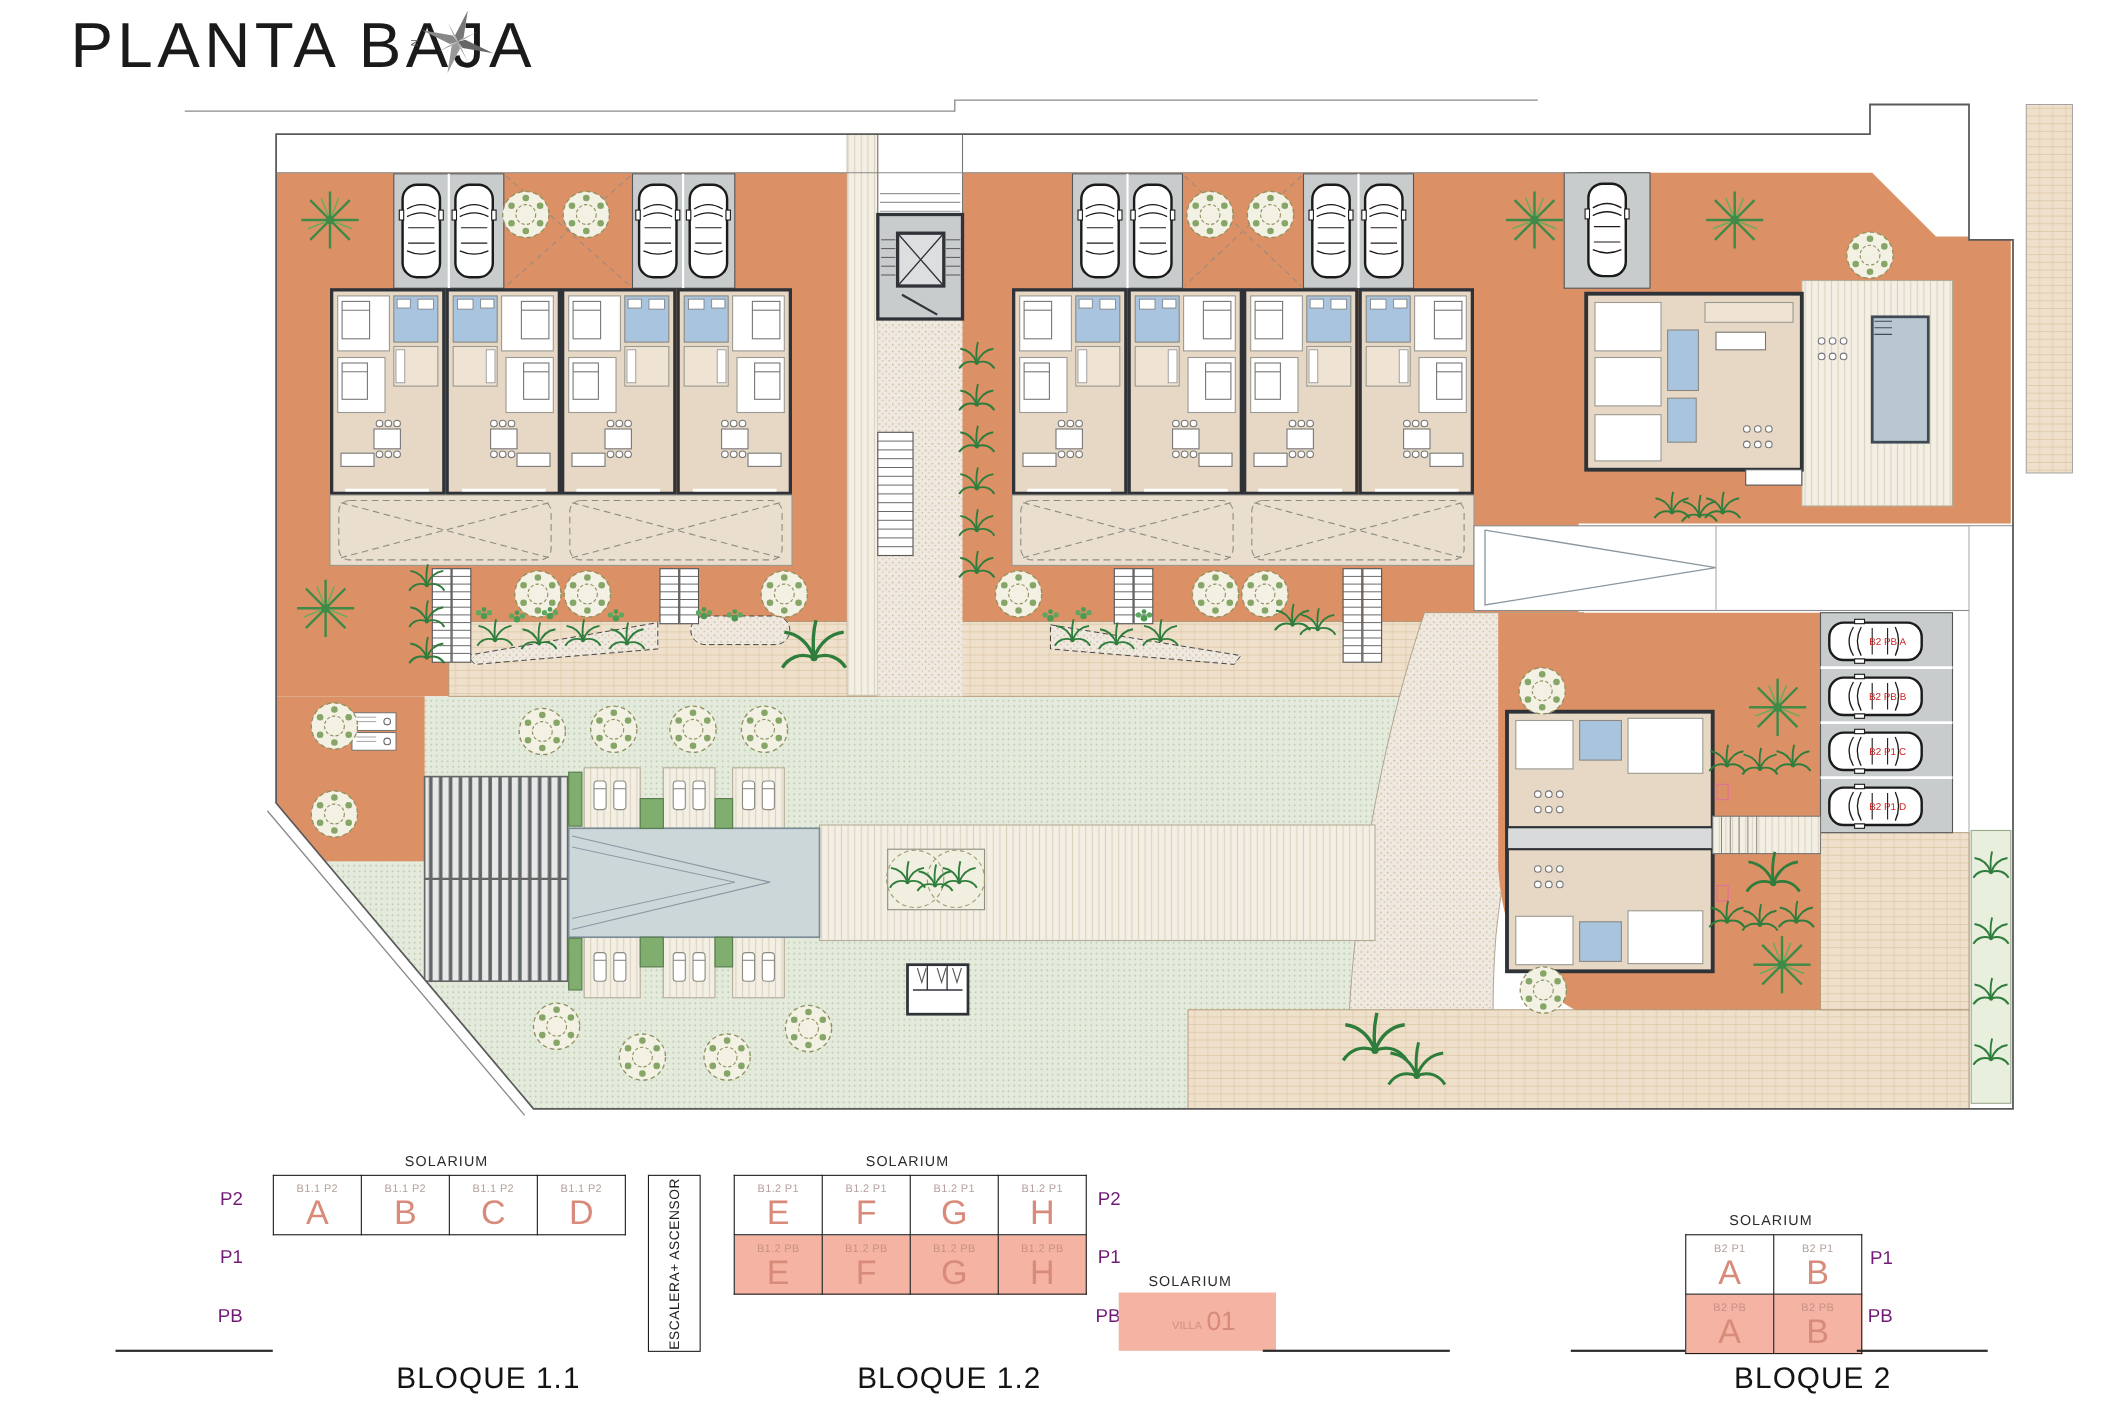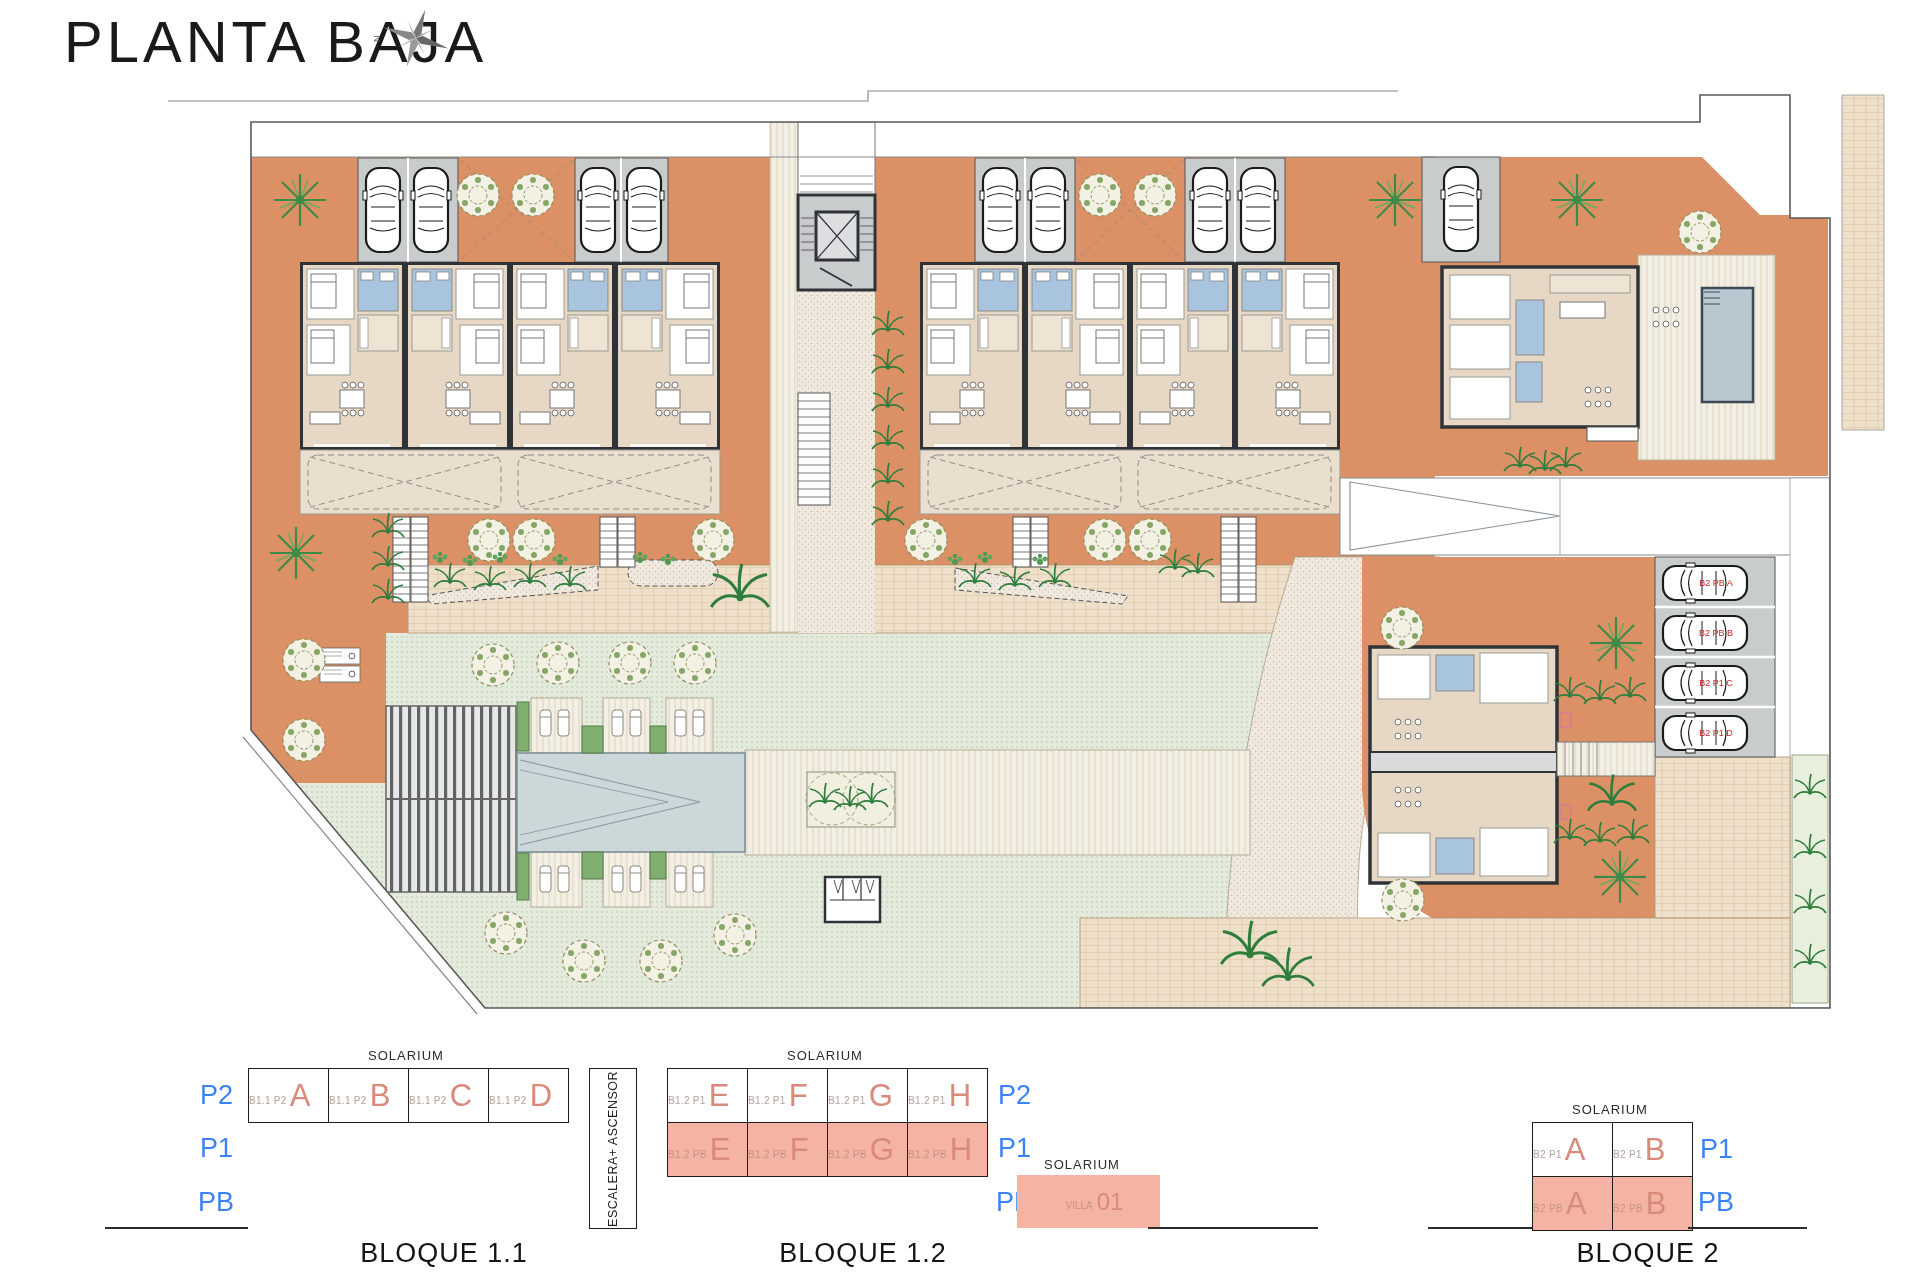--- a/index.html
+++ b/index.html
@@ -8,26 +8,26 @@
   svg{display:block;}
   .plan{position:absolute;left:0;top:0;}
   
   .title{position:absolute;left:64px;top:8px;font-size:58px;letter-spacing:4px;
          color:#1a1a1a;font-weight:400;text-align:center;}
   .compass{position:absolute;left:372px;top:2px;}
   
   .ltab{position:absolute;border-collapse:collapse;}
   .ltab td{width:79px;height:53px;border:1px solid #1d1d1d;padding:0;background:#fff;}
   .ltab tr.pb td{background:#f4b3a3;}
-  .cellin{display:flex;align-items:center;justify-content:flex-start;gap:3px;height:100%;}
+  .cellin{display:flex;align-items:center;justify-content:center;gap:3px;height:100%;flex-direction:column;}
   .pfx{font-size:10px;color:#b3a19c;position:relative;top:5px;letter-spacing:.3px;}
   .pb .pfx{color:#c79387;}
   .ltr{font-size:31px;color:#d98b7b;font-weight:400;}
   .sol{position:absolute;font-size:13px;letter-spacing:1px;color:#2b2b2b;transform:translateX(-50%);}
-  .floor{position:absolute;font-size:27px;color:#3b82f6;}
+  .floor{position:absolute;font-size:17px;color:#701a75;}
   .btitle{position:absolute;font-size:27px;color:#141414;transform:translateX(-50%);letter-spacing:1px;margin-left:38px;}
   .core{position:absolute;width:46px;height:159px;border:1px solid #1d1d1d;background:#fff;
         display:flex;align-items:center;justify-content:center;}
   .core span{writing-mode:vertical-rl;transform:rotate(180deg);font-size:12.5px;color:#222;
         letter-spacing:.5px;white-space:nowrap;}
   .villabox{position:absolute;left:1017px;top:1175px;width:131px;height:53px;background:#f4b3a3;
         display:flex;align-items:center;justify-content:center;gap:4px;padding-left:12px;}
   .villabox .vname{font-size:10px;color:#cf9184;position:relative;top:4px;}
   .villabox .vnum{font-size:24px;color:#d98b7b;}
   .gline{position:absolute;height:2px;background:#2b2b2b;}

